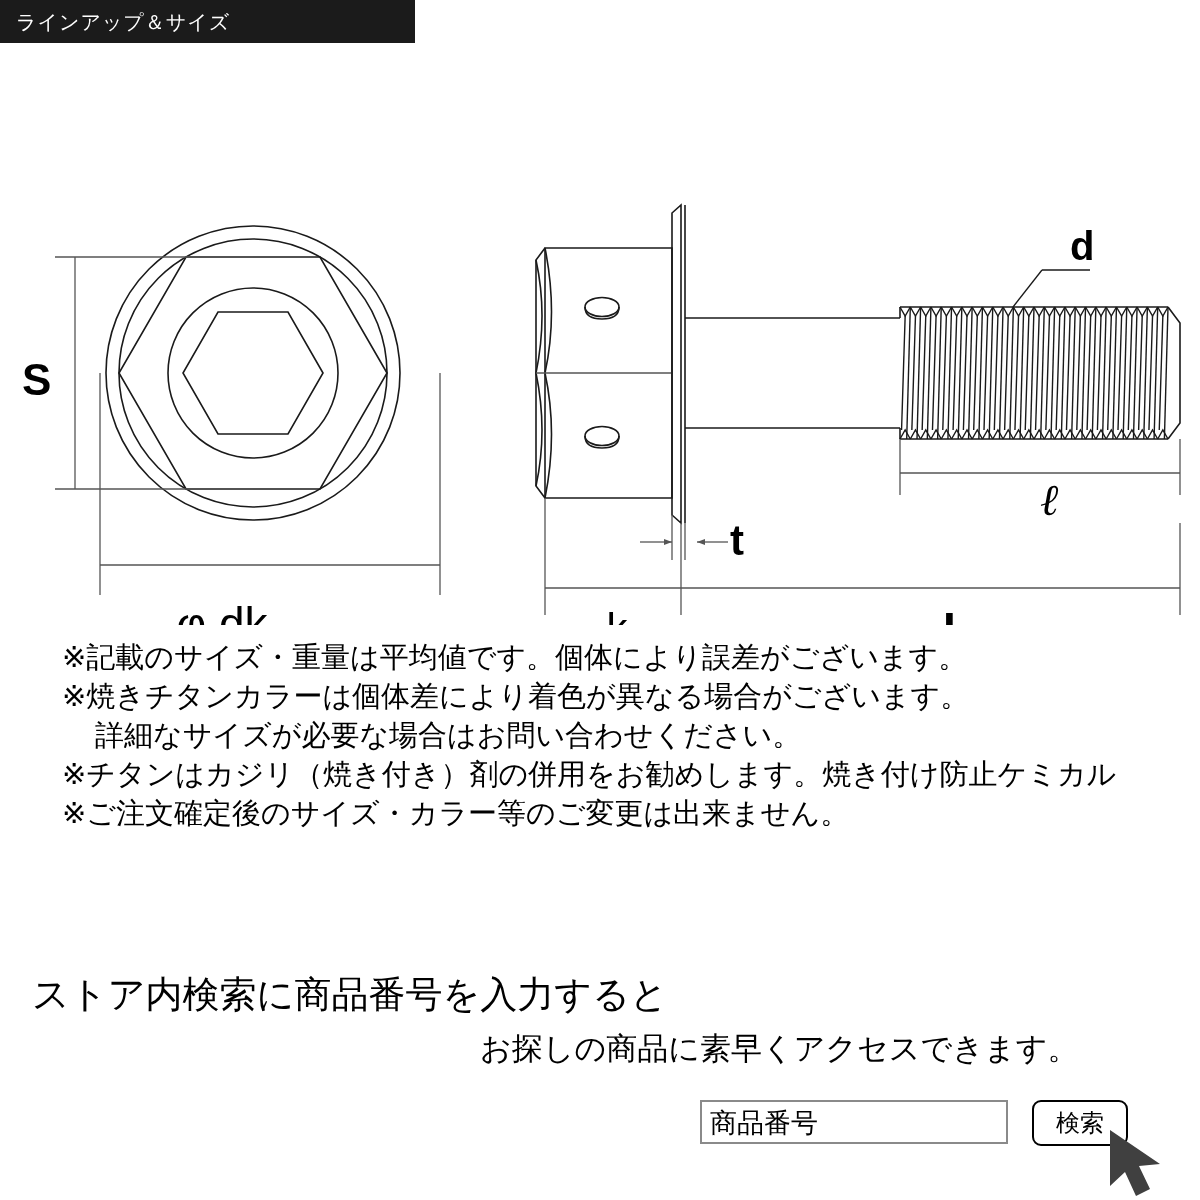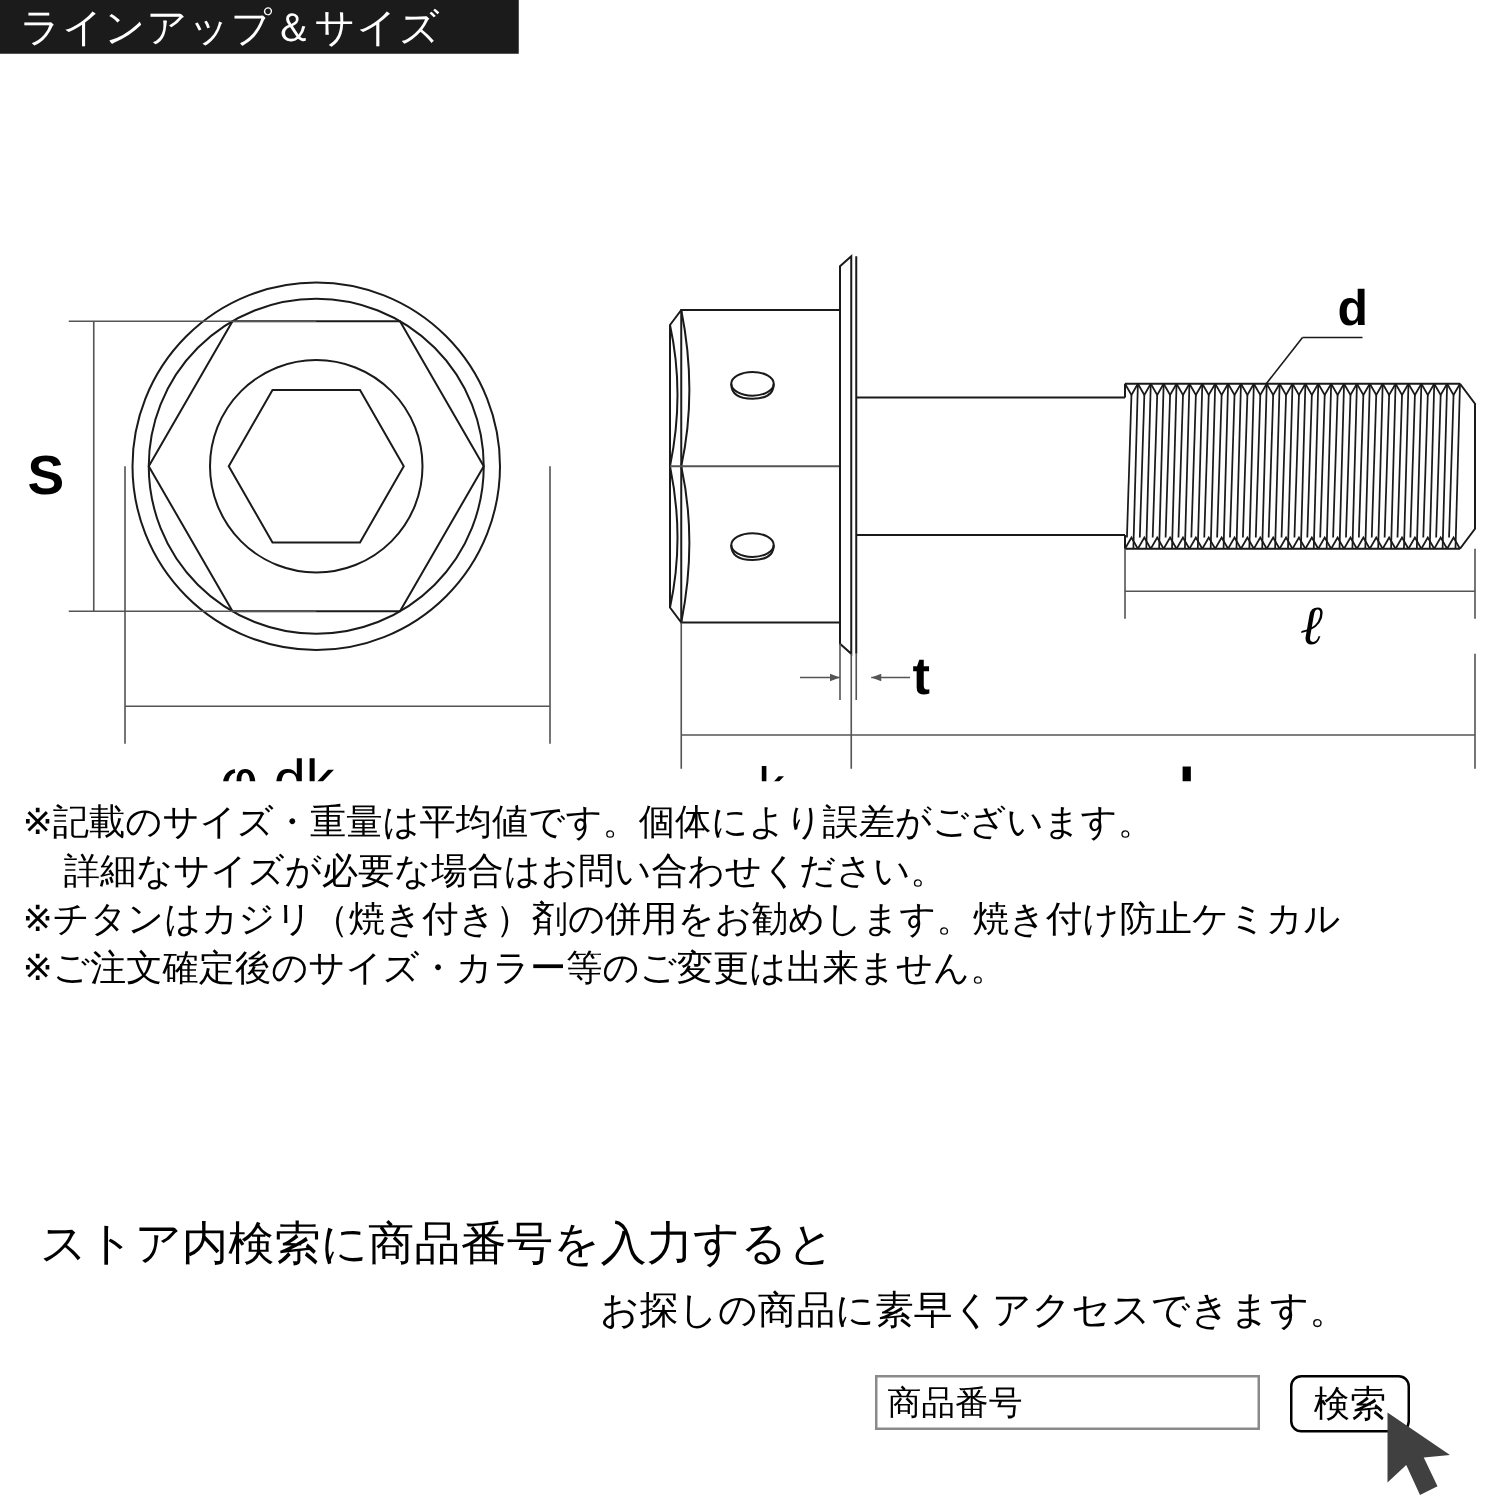--- a/index.html
+++ b/index.html
@@ -16,21 +16,21 @@
 
   
   .banner{
     position:absolute;left:0;top:0;
     width:415px;height:43px;
     background:#1b1b1b;
     display:flex;align-items:center;
   }
   .banner-title{
     color:#ffffff;
-    font-size:32px;
+    font-size:20px;
     letter-spacing:1px;
     padding-left:16px;
     line-height:1;
     font-family:"DejaVu Sans","Liberation Sans",sans-serif;
     white-space:nowrap;
   }
 
   
   .drawing{position:absolute;left:0;top:55px;width:1200px;height:570px;}
   .drawing svg{display:block;}
@@ -38,20 +38,21 @@
   
   .notes{
     position:absolute;left:18px;top:638px;width:1175px;
   }
   .note-line{
     font-size:29px;
     line-height:39px;
     white-space:nowrap;
     font-family:"DejaVu Sans","Liberation Sans",sans-serif;
     color:#000;
+    margin-left:44px;
   }
   .note-line.indent{padding-left:33px;}
 
   
   .promo{position:absolute;left:0;top:975px;width:1200px;}
   .promo-line1{
     position:absolute;left:32px;top:0;
     font-size:37px;line-height:40px;white-space:nowrap;
     font-family:"DejaVu Sans","Liberation Sans",sans-serif;
   }
@@ -74,21 +75,21 @@
     font-family:"DejaVu Sans","Liberation Sans",sans-serif;
     outline:none;
   }
   .search-input::placeholder{color:#000;opacity:1;}
   .search-button{
     position:absolute;left:332px;top:0;
     width:96px;height:46px;
     border:2px solid #000000;
     border-radius:9px;
     background:#ffffff;
-    font-size:29px;
+    font-size:24px;
     color:#000;
     font-family:"DejaVu Sans","Liberation Sans",sans-serif;
     cursor:pointer;
     padding:0;
     line-height:42px;
     text-align:center;
   }
   .cursor{
     position:absolute;left:406px;top:28px;
     width:74px;height:72px;
@@ -306,20 +307,21 @@
         <text x="730" y="500" font-size="42" font-weight="bold">t</text>
         <text x="617" y="588" font-size="42" text-anchor="middle">k</text>
         <text x="1040" y="460" font-size="44" font-style="italic" font-family="DejaVu Serif, Liberation Serif, serif">ℓ</text>
         <text x="957" y="590" font-size="46" font-weight="bold" text-anchor="middle">L</text>
       </g>
     </svg>
   </div>
 
   <div class="notes">
     <div class="note-line">※記載のサイズ・重量は平均値です。個体により誤差がございます。</div>
+    <div class="note-line">※焼きチタンカラーは個体差により着色が異なる場合がございます。</div>
     <div class="note-line indent">詳細なサイズが必要な場合はお問い合わせください。</div>
     <div class="note-line">※チタンはカジリ（焼き付き）剤の併用をお勧めします。焼き付け防止ケミカル</div>
     <div class="note-line">※ご注文確定後のサイズ・カラー等のご変更は出来ません。</div>
   </div>
 
   <div class="promo">
     <div class="promo-line1">ストア内検索に商品番号を入力すると</div>
     <div class="promo-line2">お探しの商品に素早くアクセスできます。</div>
   </div>
 

